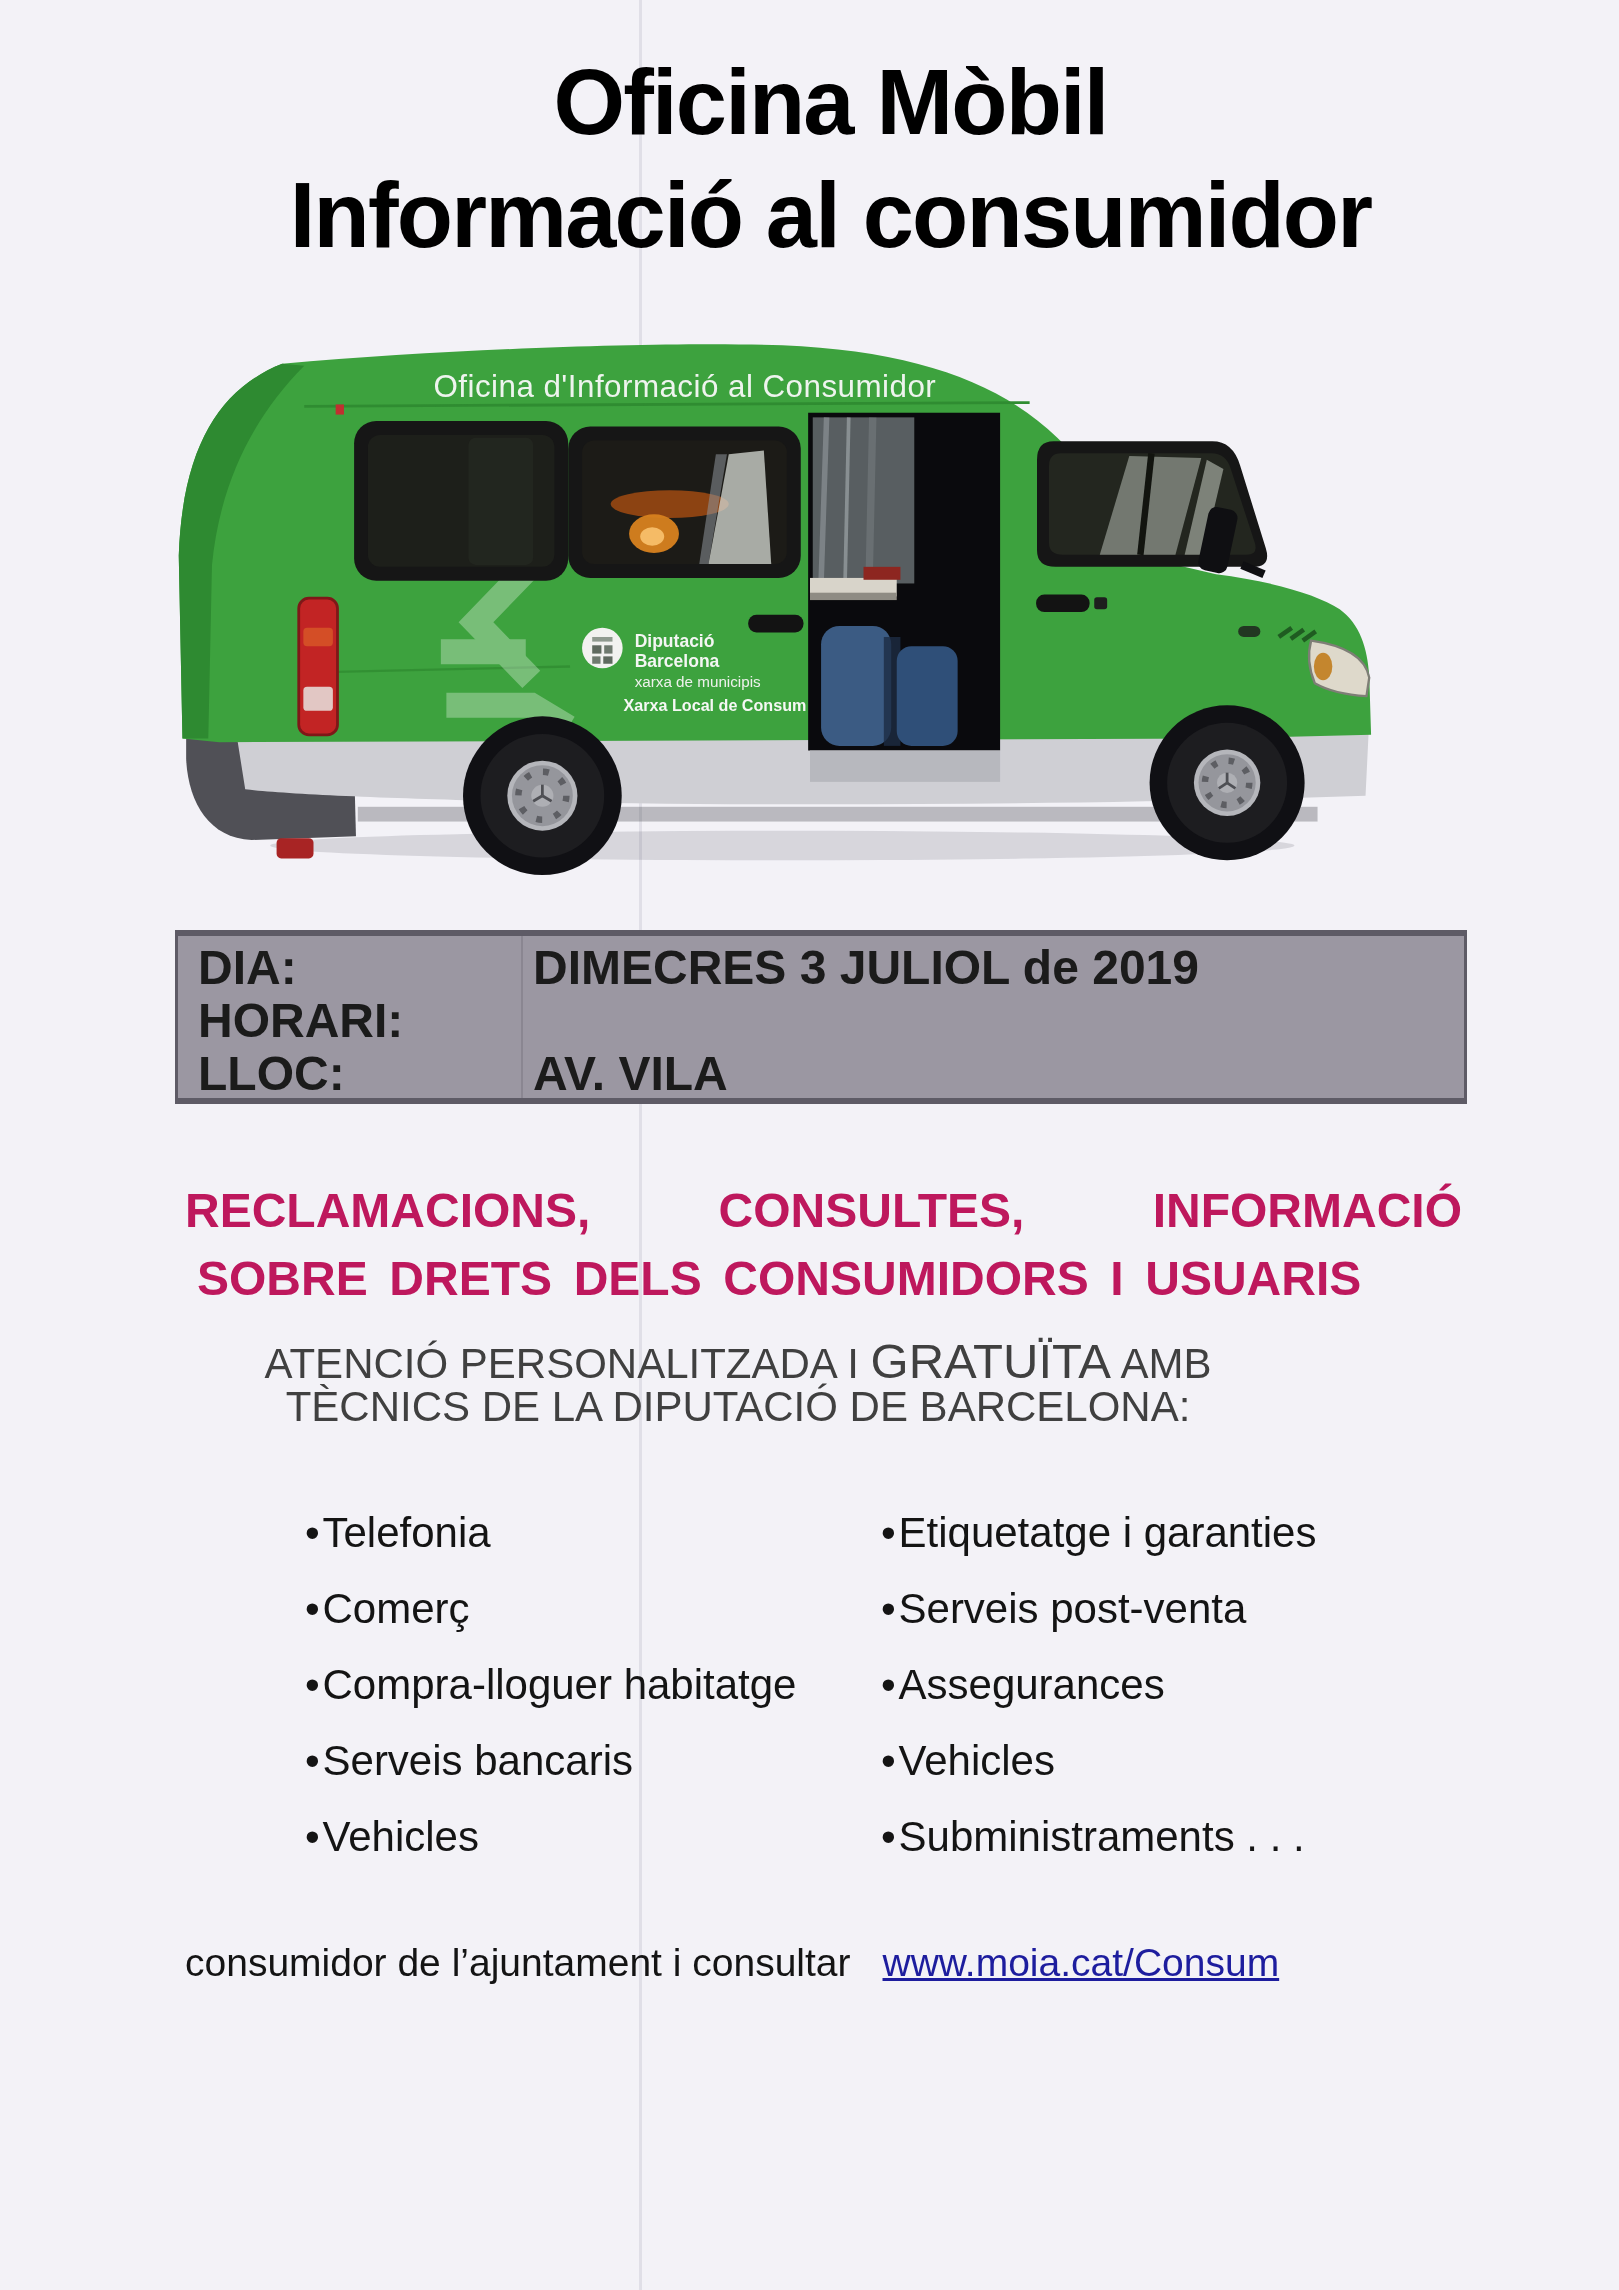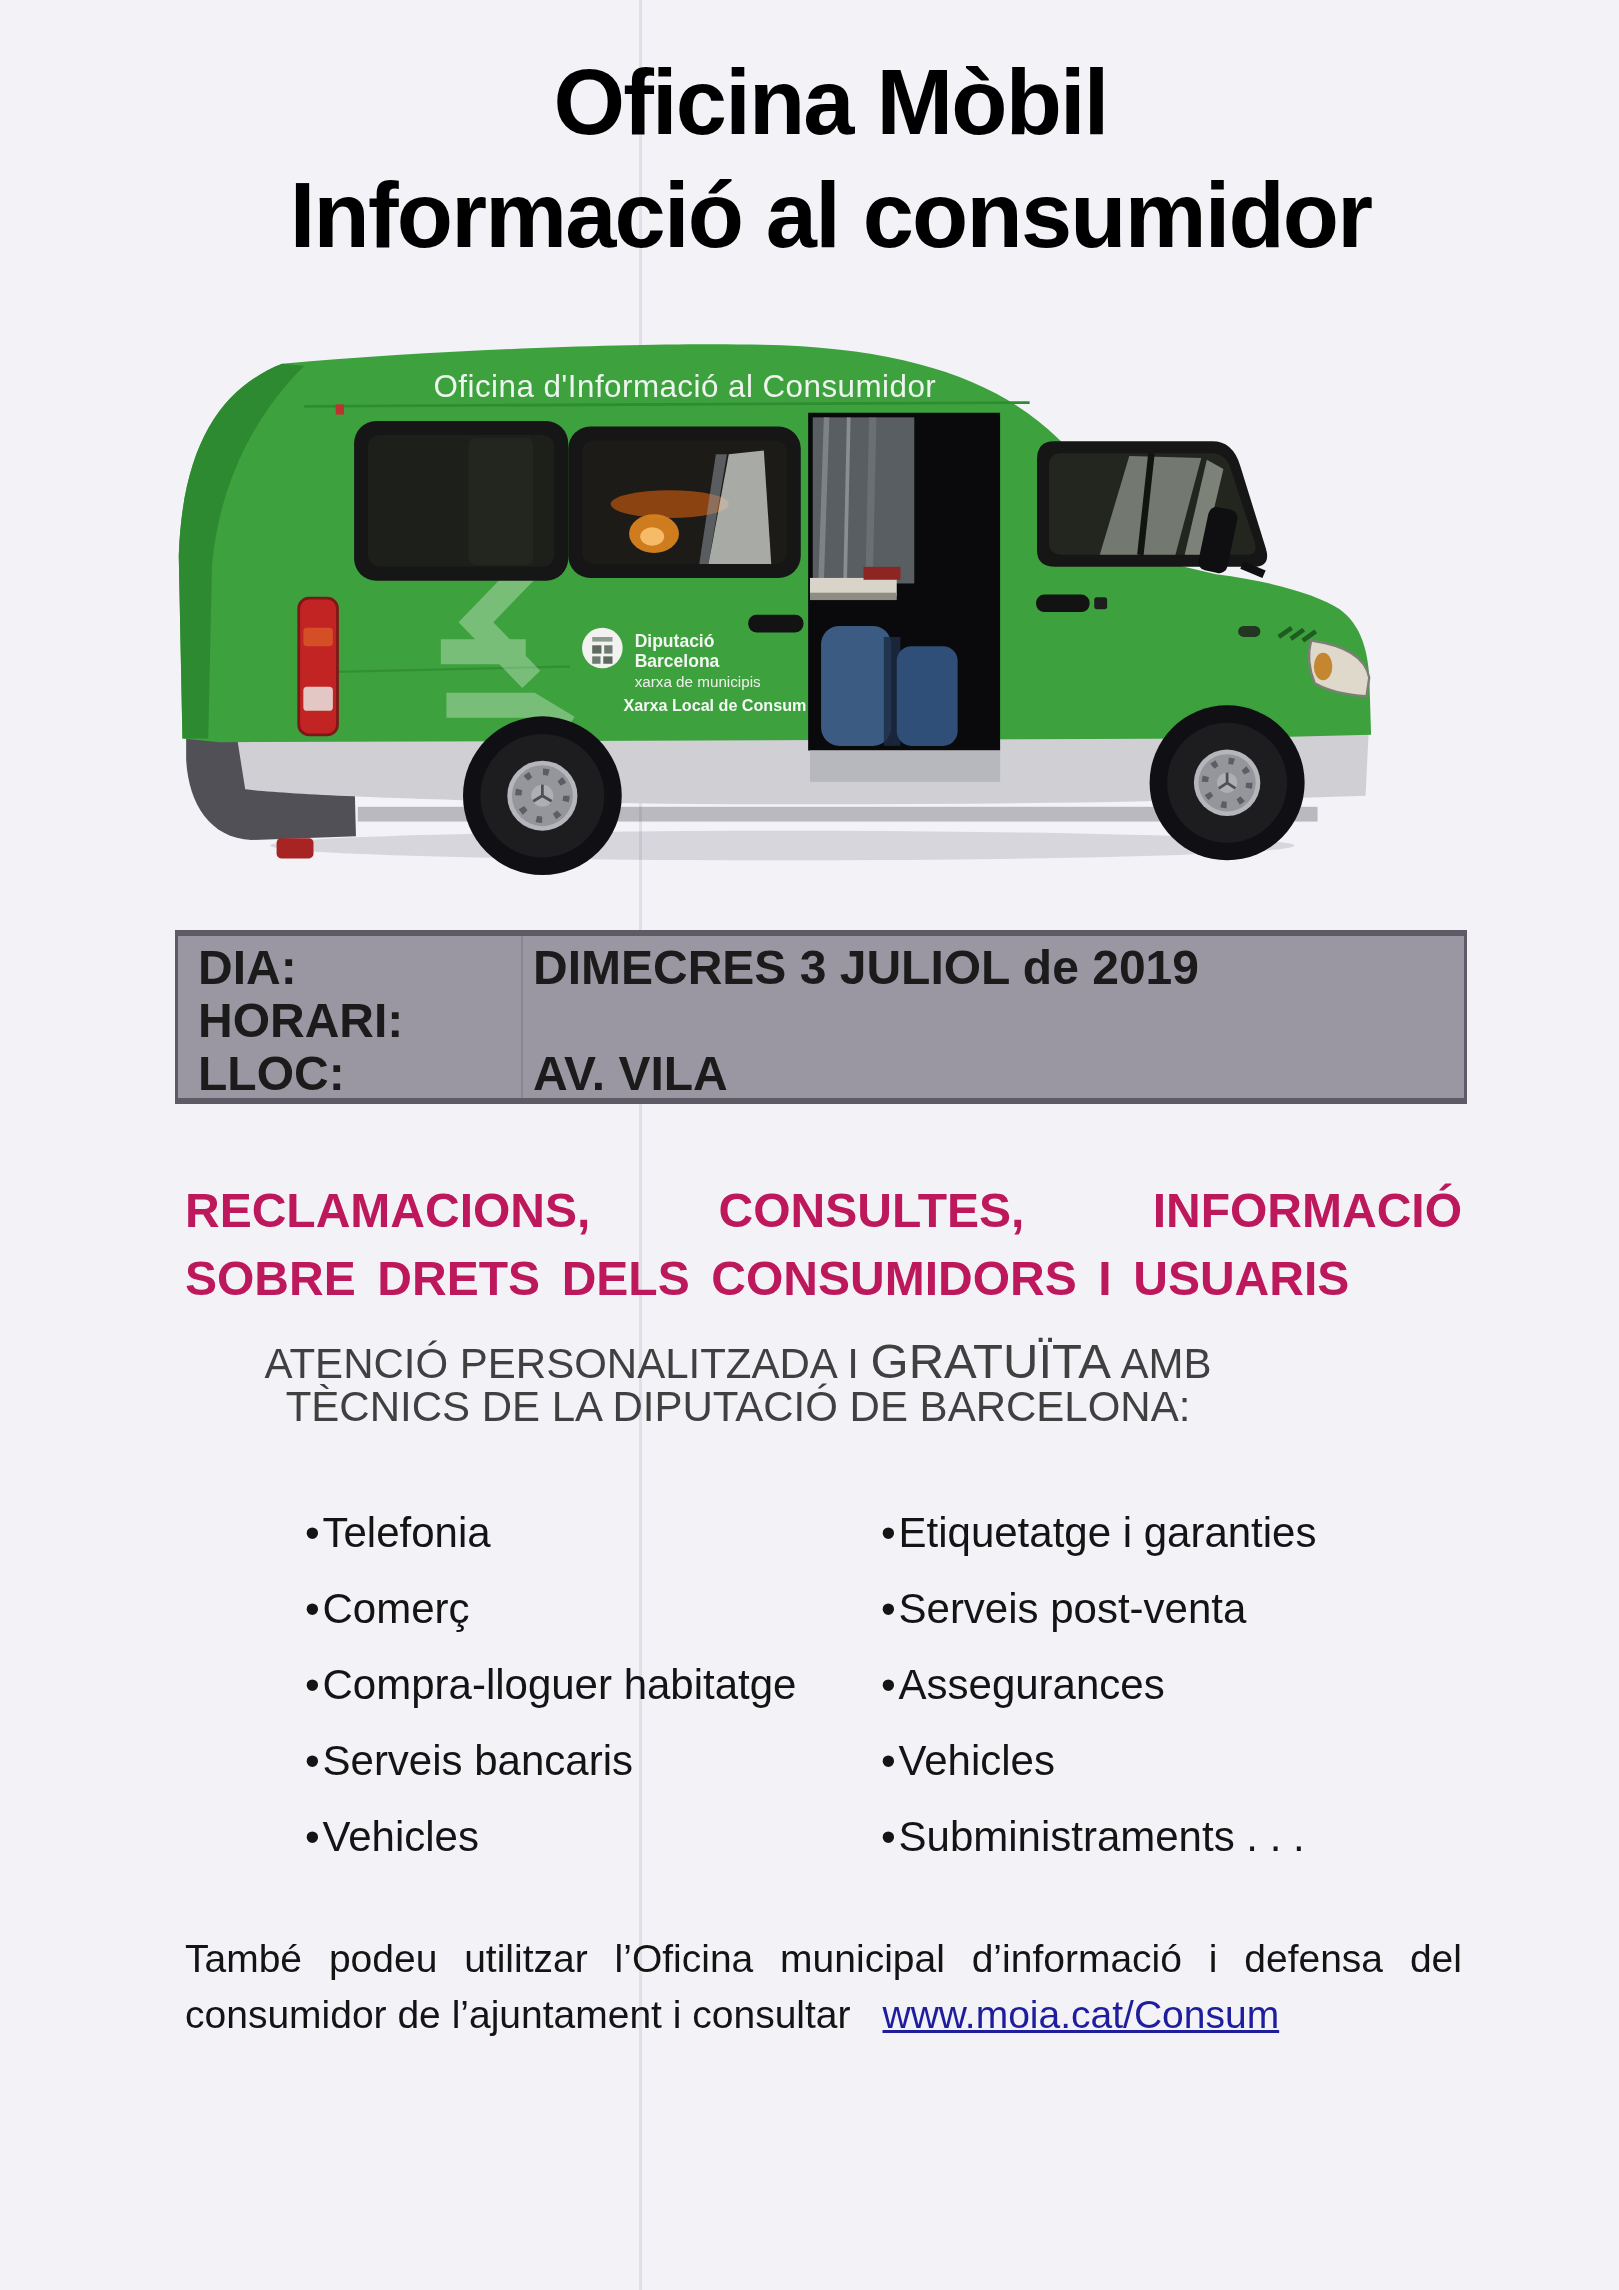--- a/index.html
+++ b/index.html
@@ -18,21 +18,21 @@
            border:3.7px solid #5e5b66;border-top-width:6.5px;border-bottom-width:6.5px;
            box-sizing:border-box;padding-top:5px;}
   .colsep{position:absolute;left:343px;top:0;width:1.8px;height:100%;background:rgba(60,60,72,0.18);}
   .inforow{display:flex;height:53px;line-height:53px;font-size:48px;font-weight:bold;
            color:#1b1b1b;padding-left:20px;white-space:nowrap;}
   .inforow .lbl{width:335px;flex:none;}
 
   .claims{position:absolute;left:185px;top:1181px;width:1277px;font-weight:bold;
           font-size:48px;line-height:59px;color:#be185d;}
   .claims .l1{display:flex;justify-content:space-between;}
-  .claims .l2{margin-top:9.2px;word-spacing:8.3px;white-space:nowrap;}
+  .claims .l2{margin-top:9.2px;word-spacing:8.3px;white-space:nowrap;margin-left:12px;}
 
   .attention{position:absolute;left:212px;top:1340px;width:1052px;text-align:center;
              font-weight:normal;font-size:42px;line-height:43px;color:#404040;white-space:nowrap;}
   .attention .big{font-size:49px;}
 
   .topiccol{position:absolute;top:1495px;font-size:42px;line-height:76px;color:#141414;white-space:nowrap;}
   .topiccol.left{left:305px;}
   .topiccol.right{left:881px;}
   .bullet{margin-right:2.8px;}
 
@@ -230,30 +230,19 @@
 
   <div class="topiccol right">
     <div><span class="bullet">•</span><span>Etiquetatge i garanties</span></div>
     <div><span class="bullet">•</span><span>Serveis post-venta</span></div>
     <div><span class="bullet">•</span><span>Assegurances</span></div>
     <div><span class="bullet">•</span><span>Vehicles</span></div>
     <div><span class="bullet">•</span><span>Subministraments . . .</span></div>
   </div>
 
   <div class="footer">
-    <div class="f1">
-      <span>També</span>
-      <span>podeu</span>
-      <span>utilitzar</span>
-      <span>l’Oficina</span>
-      <span>municipal</span>
-      <span>d’informació</span>
-      <span>i</span>
-      <span>defensa</span>
-      <span>del</span>
-    </div>
     <div class="f2">
       <span>consumidor de l’ajuntament i consultar</span><span class="link">www.moia.cat/Consum</span>
     </div>
   </div>
 
 </div>
 
 
 </body></html>

